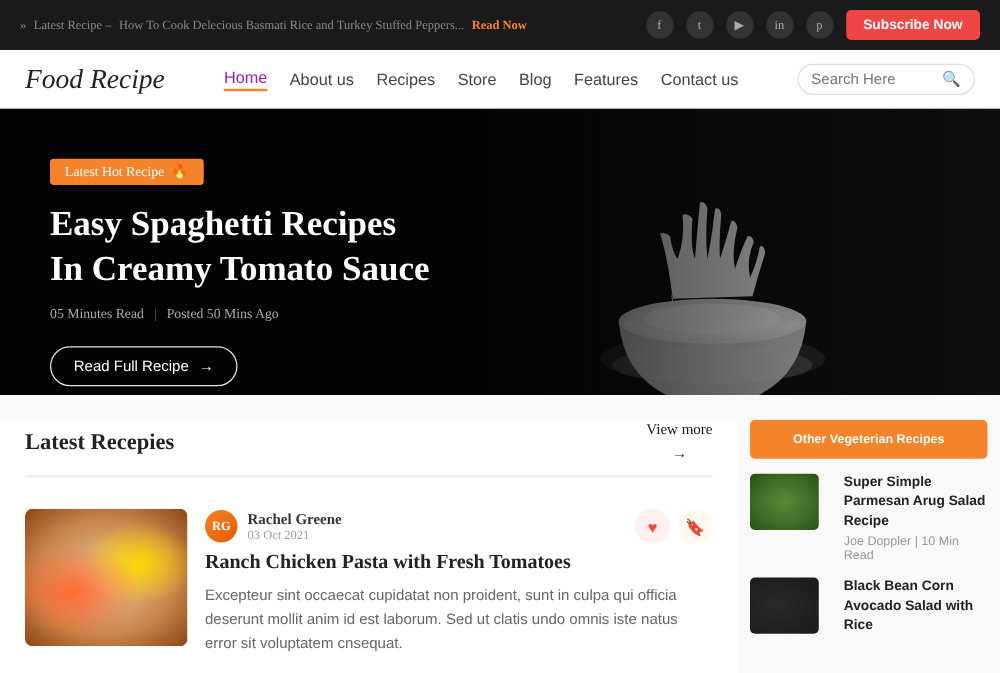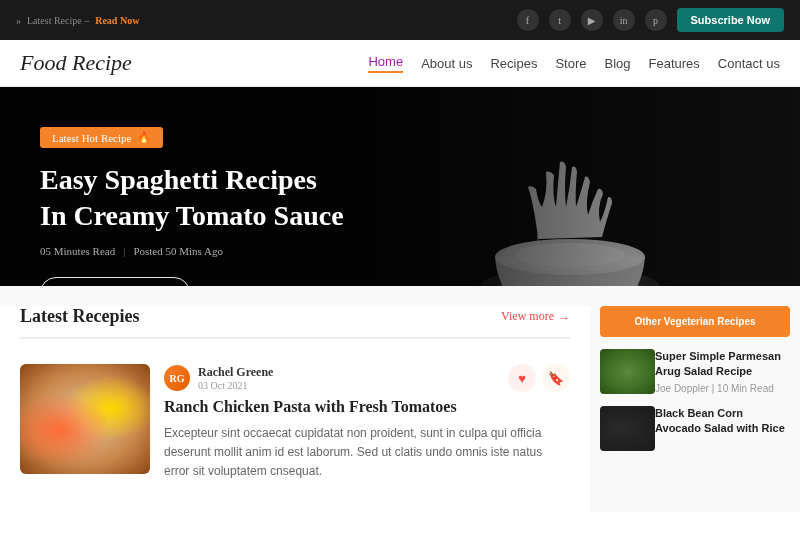--- a/index.html
+++ b/index.html
@@ -21,21 +21,21 @@
     .top-bar-ticker .read-now { color: #f5832a; font-weight: bold; cursor: pointer; }
     .top-bar-right { display: flex; align-items: center; gap: 10px; }
     .social-icon {
       width: 22px; height: 22px;
       background: #333;
       border-radius: 50%;
       display: flex; align-items: center; justify-content: center;
       color: #aaa; font-size: 10px; cursor: pointer;
     }
     .subscribe-btn {
-      background: #0f766e;
+      background: #ef4444;
       color: #fff;
       border: none;
       padding: 6px 14px;
       border-radius: 4px;
       font-size: 11px;
       cursor: pointer;
       font-weight: bold;
     }
     .double-arrow { color: #888; font-size: 10px; }
 
@@ -78,21 +78,21 @@
       color: #888;
       width: 100px;
       background: transparent;
     }
     .search-icon { color: #888; font-size: 12px; }
 
     
     .hero {
       position: relative;
       width: 100%;
-      height: 199px;
+      height: 229px;
       background: #111;
       overflow: hidden;
     }
     .hero-bg {
       position: absolute;
       top: 0; left: 0; right: 0; bottom: 0;
       background: linear-gradient(to right, rgba(0,0,0,0.85) 45%, rgba(0,0,0,0.2) 100%);
       z-index: 1;
     }
     .hero-bowl {
@@ -171,24 +171,24 @@
       border-bottom: 2px solid #eee;
       padding-bottom: 10px;
     }
     .section-title {
       font-size: 18px;
       font-weight: bold;
       color: #222;
       font-family: 'Georgia', serif;
     }
     .view-more {
-      color: #ef4444;
+      color: #0f172a;
       font-size: 12px;
       text-decoration: none;
-      display: flex; align-items: center; gap: 4px;
+      display: flex; align-items: center; gap: 4px; flex-direction: column;
     }
 
     
     .recipe-card {
       display: flex;
       gap: 14px;
       padding: 10px 0;
     }
     .recipe-img-placeholder {
       width: 130px;
@@ -261,21 +261,21 @@
       padding: 10px 14px;
       font-size: 10px;
       font-weight: bold;
       border-radius: 4px;
       margin-bottom: 12px;
       text-align: center;
       font-family: Arial, sans-serif;
     }
     .sidebar-item {
       display: flex;
-      gap: 0;
+      gap: 20px;
       margin-bottom: 12px;
       align-items: flex-start;
     }
     .sidebar-thumb {
       width: 55px;
       height: 45px;
       border-radius: 4px;
       flex-shrink: 0;
       overflow: hidden;
     }
@@ -301,20 +301,21 @@
     }
   </style>
 </head>
 <body>
 
 <div class="top-bar">
   <div class="top-bar-left">
     <span class="double-arrow">»</span>
     <div class="top-bar-ticker">
       <span>Latest Recipe –</span>
+      <span>How To Cook Delecious Basmati Rice and Turkey Stuffed Peppers...</span>
       <span class="read-now">Read Now</span>
     </div>
   </div>
   <div class="top-bar-right">
     <div class="social-icon">f</div>
     <div class="social-icon">t</div>
     <div class="social-icon">▶</div>
     <div class="social-icon">in</div>
     <div class="social-icon">p</div>
     <button class="subscribe-btn">Subscribe Now</button>
@@ -325,20 +326,24 @@
   <div class="logo">Food Recipe</div>
   <nav class="nav">
     <a href="#" class="active">Home</a>
     <a href="#">About us</a>
     <a href="#">Recipes</a>
     <a href="#">Store</a>
     <a href="#">Blog</a>
     <a href="#">Features</a>
     <a href="#">Contact us</a>
   </nav>
+  <div class="search-box">
+    <input type="text" placeholder="Search Here" style="">
+    <span class="search-icon">🔍</span>
+  </div>
 </div>
 
 <div class="hero">
   <div class="hero-bg"></div>
 
   <div class="hero-bowl">
     <svg class="hero-bowl-svg" viewBox="0 0 260 260" xmlns="http://www.w3.org/2000/svg">
 
       <ellipse cx="130" cy="180" rx="90" ry="20" fill="rgba(200,200,200,0.15)"></ellipse>
 

